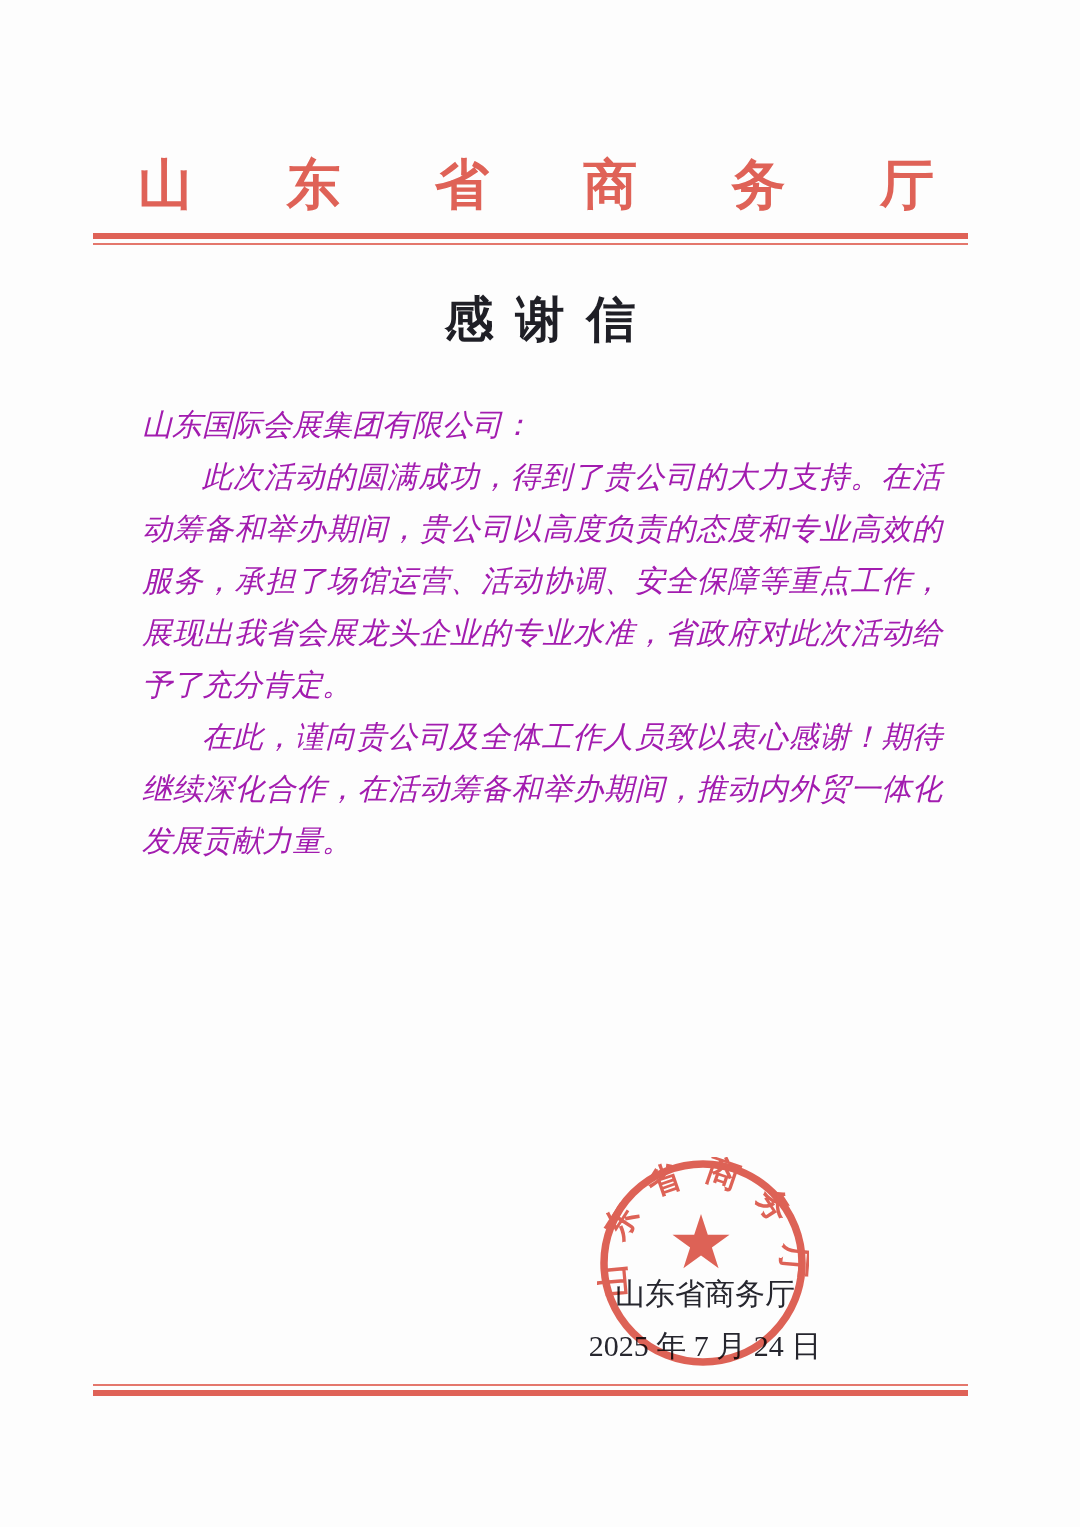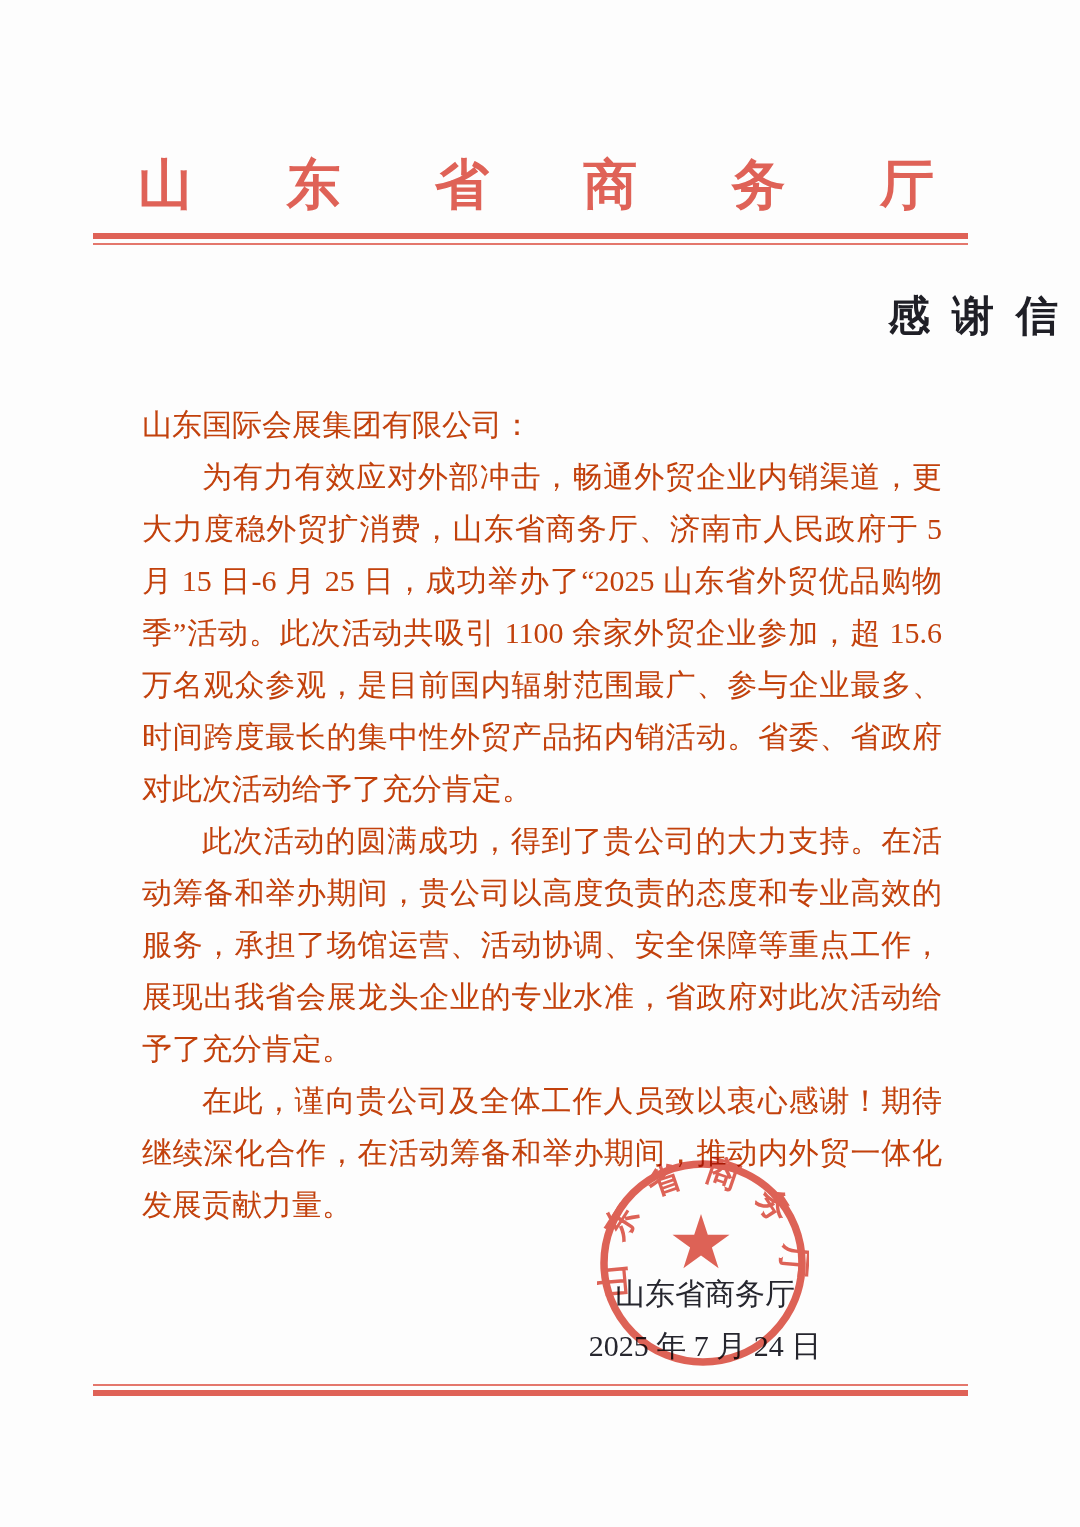--- a/index.html
+++ b/index.html
@@ -36,39 +36,40 @@
   .rule-top-thin     { top: 243px;  height: 2px; background: #e4776c; }
   .rule-bottom-thin  { top: 1384px; height: 2px; background: #e4776c; }
   .rule-bottom-thick { top: 1390px; height: 6px; background: #df6257; }
 
   
   .doc-title {
     position: absolute;
     left: 0;
     top: 293px;
     width: 1080px;
-    text-align: right;
-    font-size: 42px;
+    text-align: center;
+    font-size: 49px;
     font-weight: bold;
     color: #1f1f26;
     letter-spacing: 22px;
     text-indent: 22px;
     line-height: 1.1;
   }
 
   
   .letter-body {
     position: absolute;
     left: 142px;
     top: 399px;
     width: 800px;
     font-size: 30px;
     line-height: 52px;
-    color: #c2410c;
+    color: #a21caf;
     text-align: justify;
+    font-style: italic;
   }
   .recipient { text-indent: 0; margin: 0; }
   .body-para { margin: 0; text-indent: 2em; }
 
   
   .closing {
     position: absolute;
     left: 545px;
     top: 1268px;
     width: 320px;
@@ -105,21 +106,20 @@
       <span>厅</span>
     </div>
   <div class="rule rule-top-thick"></div>
   <div class="rule rule-top-thin"></div>
 
   <div class="doc-title">感谢信</div>
 
   <div class="letter-body">
     <p class="recipient">山东国际会展集团有限公司：</p>
     <div>
-        <p class="body-para">为有力有效应对外部冲击，畅通外贸企业内销渠道，更大力度稳外贸扩消费，山东省商务厅、济南市人民政府于 5 月 15 日-6 月 25 日，成功举办了“2025 山东省外贸优品购物季”活动。此次活动共吸引 1100 余家外贸企业参加，超 15.6 万名观众参观，是目前国内辐射范围最广、参与企业最多、时间跨度最长的集中性外贸产品拓内销活动。省委、省政府对此次活动给予了充分肯定。</p>
         <p class="body-para">此次活动的圆满成功，得到了贵公司的大力支持。在活动筹备和举办期间，贵公司以高度负责的态度和专业高效的服务，承担了场馆运营、活动协调、安全保障等重点工作，展现出我省会展龙头企业的专业水准，省政府对此次活动给予了充分肯定。</p>
         <p class="body-para">在此，谨向贵公司及全体工作人员致以衷心感谢！期待继续深化合作，在活动筹备和举办期间，推动内外贸一体化发展贡献力量。</p>
       </div>
   </div>
 
   <div class="closing">
     <div>山东省商务厅</div>
     <div>2025 年 7 月 24 日</div>
   </div>
 

